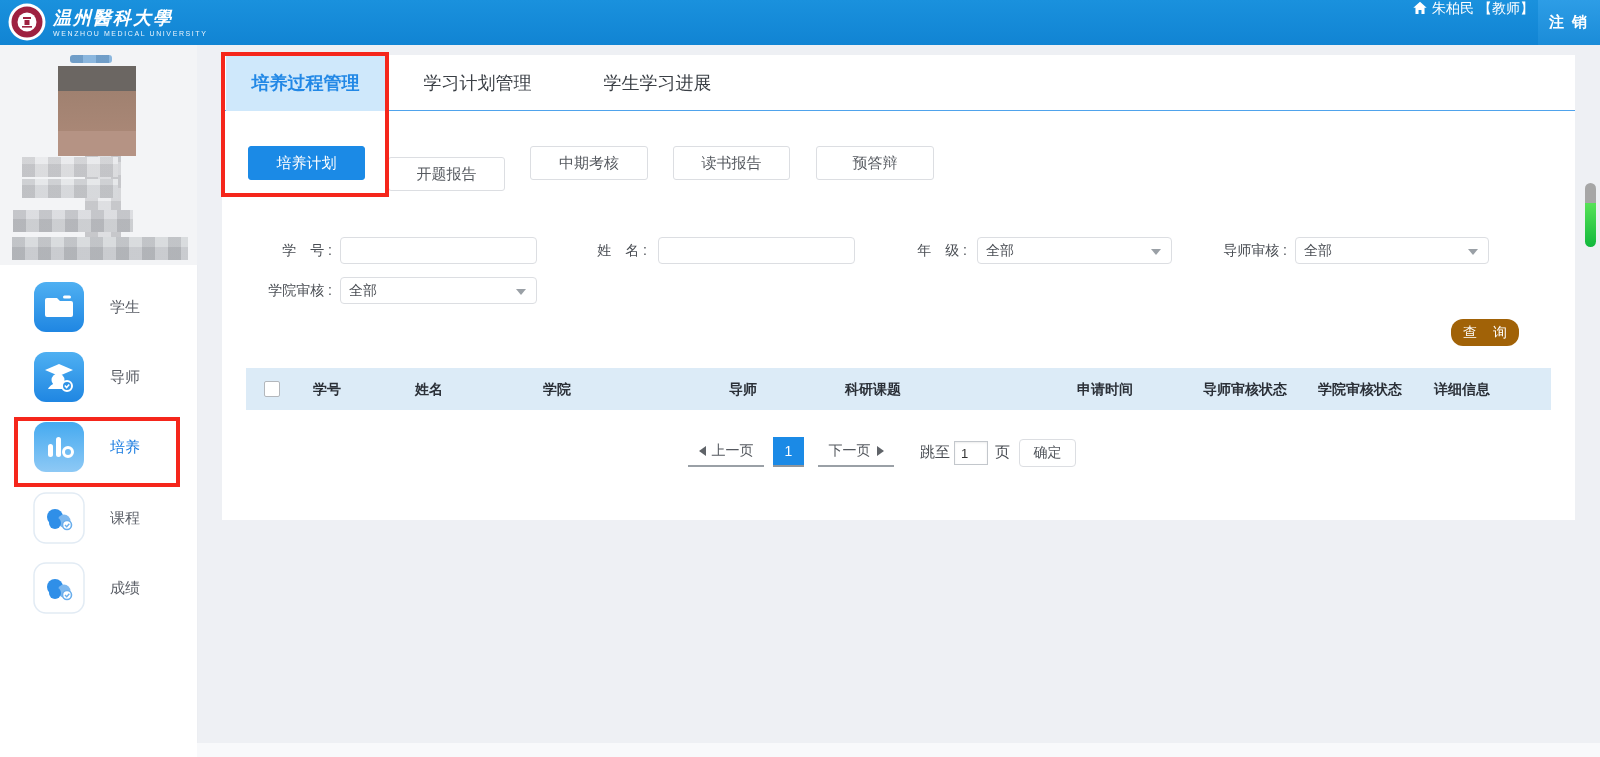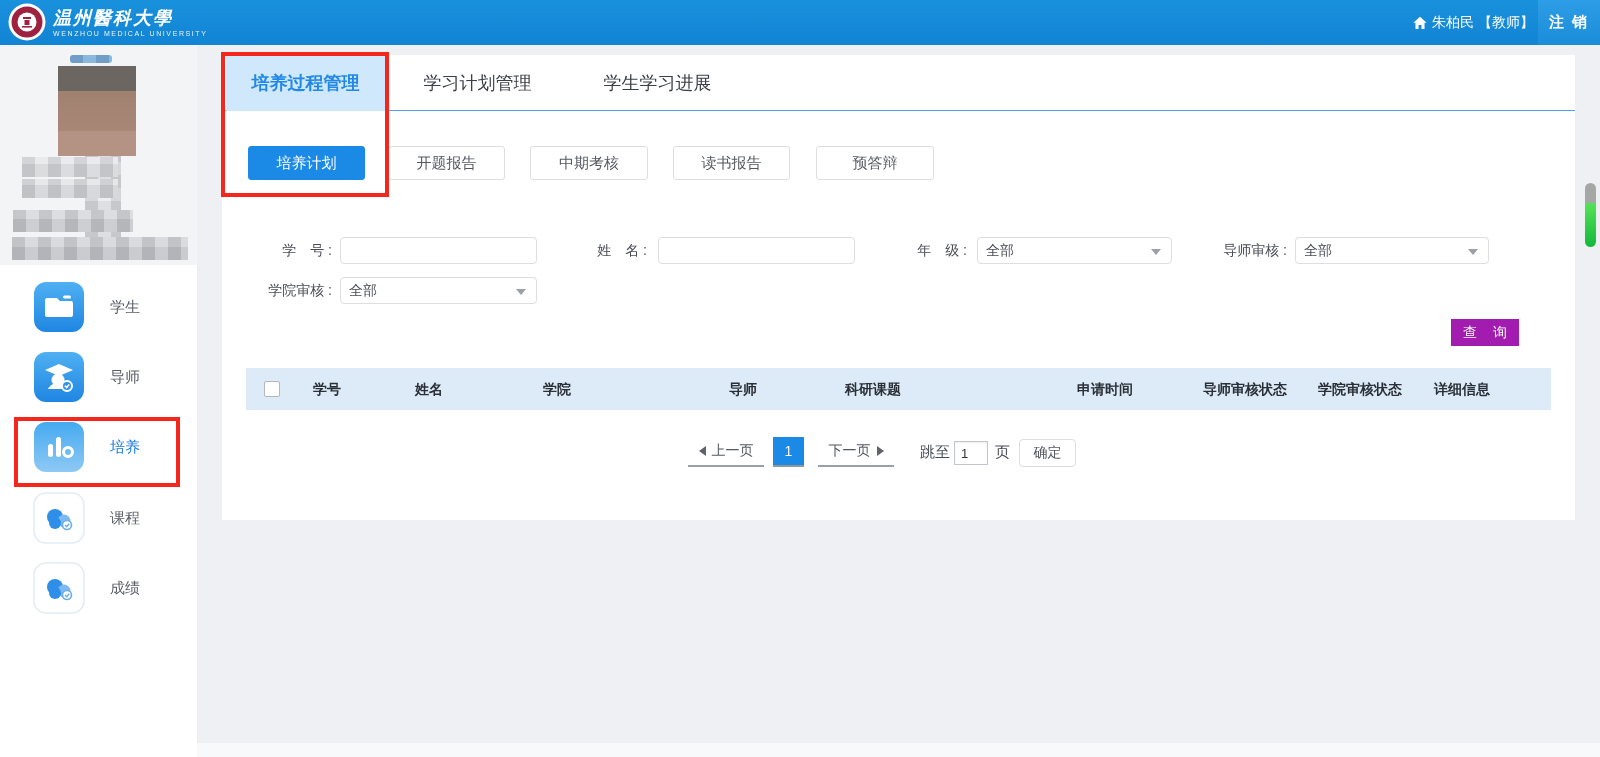--- a/index.html
+++ b/index.html
@@ -8,21 +8,21 @@
   .stage { position:relative; width:1600px; height:757px; background:#eef0f4; }
   .abs { position:absolute; }
 
   
   .topbar { position:absolute; left:0; top:0; width:1600px; height:45px;
             background:linear-gradient(180deg,#1a91dd,#1184d3); z-index:30; }
   .brand { position:absolute; left:8px; top:3px; display:flex; align-items:center; gap:7px; }
   .brand-cn { color:#fff; font-family:"DejaVu Serif","Liberation Serif",serif;
               font-style:italic; font-weight:bold; font-size:18px; letter-spacing:2px; line-height:20px; }
   .brand-en { color:#eaf4fc; font-size:7px; letter-spacing:1.6px; margin-top:2px; }
-  .user-area { position:absolute; right:66px; top:0; height:45px; display:flex; align-items:center;
+  .user-area { position:absolute; right:66px; top:0; height:45px; display:flex; align-items:flex-start;
                gap:4px; color:#fff; font-size:14px; }
   .logout { position:absolute; right:0; top:0; width:62px; height:45px;
             background:linear-gradient(180deg,#2d9de6,#1b8cd8); color:#fff; font-size:15px; font-weight:bold;
             display:flex; align-items:center; justify-content:center; letter-spacing:2px; cursor:pointer; }
 
   
   .side-profile { position:absolute; left:0; top:45px; width:197px; height:220px; background:#f3f4f6; }
   .side-menu { position:absolute; left:0; top:265px; width:197px; height:492px; background:#ffffff;
                box-shadow:1px 0 0 #eceef2; }
   .mosaic { background-image:
@@ -43,22 +43,22 @@
           font-size:15px; color:#55595f; background:#fff; border:1px solid #dcdee2; border-radius:3px; cursor:pointer; }
   .pbtn.active { background:#1b8ae6; border-color:#1b8ae6; color:#fff; }
 
   .flabel { position:absolute; height:27px; line-height:27px; font-size:14px; color:#494d53; text-align:right; }
   .finput { position:absolute; height:27px; border:1px solid #dcdee2; border-radius:4px; background:#fff;
             font-size:14px; color:#333; padding:0 8px; outline:none; }
   .fselect { position:absolute; height:27px; border:1px solid #dcdee2; border-radius:4px; background:#fff;
              font-size:14px; color:#494d53; line-height:25px; padding:0 8px; cursor:pointer; }
   .caret { position:absolute; right:10px; top:11px; width:0; height:0;
            border-left:5px solid transparent; border-right:5px solid transparent; border-top:6px solid #9aa0a6; }
-  .search-btn { position:absolute; left:1229px; top:264px; width:68px; height:27px; background:#a21caf;
-                border-radius:0; color:#fff; font-size:14px; letter-spacing:6px; text-indent:6px;
+  .search-btn { position:absolute; left:1229px; top:264px; width:68px; height:27px; background:#a16207;
+                border-radius:12px; color:#fff; font-size:14px; letter-spacing:6px; text-indent:6px;
                 display:flex; align-items:center; justify-content:center; cursor:pointer; }
 
   .thead { position:absolute; left:24px; top:313px; width:1305px; height:42px; background:#dcebf7; }
   .thcol { position:absolute; top:0; height:42px; line-height:42px; font-size:14px; font-weight:bold; color:#2b3038; }
   .tcheck { position:absolute; left:18px; top:13px; width:16px; height:16px; background:#fff;
             border:1px solid #b3b7bc; border-radius:2px; cursor:pointer; }
 
   .pager-item { position:absolute; top:382px; height:30px; display:flex; align-items:center; justify-content:center;
                 gap:6px; font-size:14px; color:#55595f; border-bottom:2px solid #9aa0a6; cursor:pointer; }
   .pager-cur { position:absolute; top:382px; width:31px; height:30px; background:#1b8ae6; color:#fff;
@@ -204,21 +204,21 @@
 
   <div class="card">
 
     <div class="tabs">
       <div class="tab active" style="left:4px; width:159px;">培养过程管理</div>
       <div class="tab" style="left:163px; width:185px;">学习计划管理</div>
       <div class="tab" style="left:348px; width:175px;">学生学习进展</div>
     </div>
 
     <div class="pbtn active" style="left:26px; width:117px;">培养计划</div>
-    <div class="pbtn" style="left:166px; width:117px;">开题报告</div>
+    <div class="pbtn" style="left:166px; width:117px;margin-top:11px;">开题报告</div>
     <div class="pbtn" style="left:308px; width:118px;">中期考核</div>
     <div class="pbtn" style="left:451px; width:117px;">读书报告</div>
     <div class="pbtn" style="left:594px; width:118px;">预答辩</div>
 
     <div class="flabel" style="left:30px; top:182px; width:80px;">学　号 :</div>
     <input class="finput" style="left: 118px; top: 182px; width: 197px;" type="text">
     <div class="flabel" style="left:345px; top:182px; width:80px;">姓　名 :</div>
     <input class="finput" style="left: 436px; top: 182px; width: 197px;" type="text">
     <div class="flabel" style="left:665px; top:182px; width:80px;">年　级 :</div>
     <div class="fselect" style="left:755px; top:182px; width:195px;">

